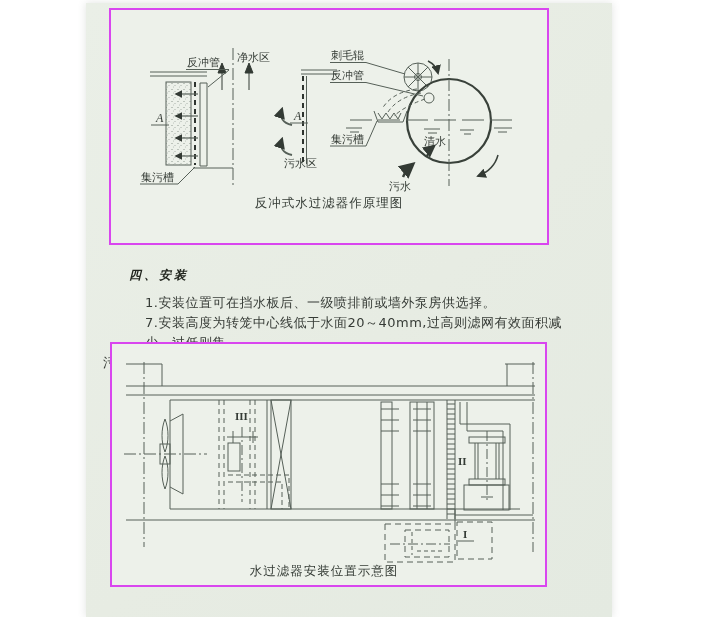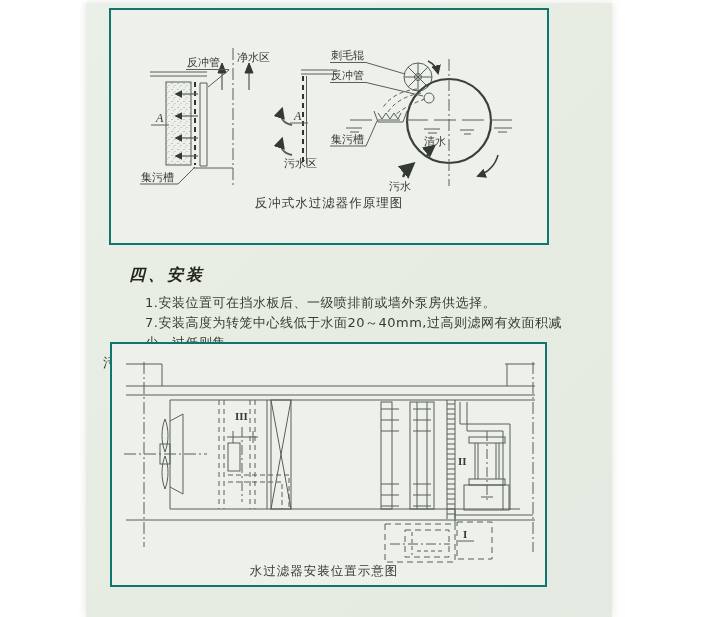--- a/index.html
+++ b/index.html
@@ -1,31 +1,31 @@
 <!DOCTYPE html>
 <html><head>
 <meta charset="utf-8">
 <style>
   html,body{margin:0;padding:0;background:#ffffff;}
   .stage{position:relative;width:710px;height:617px;background:#ffffff;overflow:hidden;
          font-family:"DejaVu Sans","Liberation Sans",sans-serif;}
   .page{position:absolute;left:86px;top:3px;width:526px;height:614px;
         background:linear-gradient(135deg,#eaefe7 0%,#e7ece3 55%,#e4eae1 100%);
         box-shadow:0 0 8px rgba(90,100,90,.18);}
-  .figbox{position:absolute;background:#edf1ea;border:2px solid #0f766e;box-sizing:border-box;}
+  .figbox{position:absolute;background:#edf1ea;border:2px solid #d946ef;box-sizing:border-box;}
   .figbox1{left:109px;top:8px;width:440px;height:237px;}
   .figbox2{left:110px;top:342px;width:437px;height:245px;}
   .figbox svg{display:block;width:100%;height:100%;}
   svg text{font-family:"DejaVu Sans","Liberation Sans",sans-serif;fill:#343b35;font-size:11px;}
   svg text.cap{font-size:12.5px;letter-spacing:1px;}
   svg text.roman{font-family:"Liberation Serif","DejaVu Serif",serif;font-weight:bold;}
   svg text.serifA{font-family:"Liberation Serif","DejaVu Serif",serif;font-style:italic;font-size:12px;}
   .doc-text{position:absolute;left:103px;top:265px;width:462px;color:#363b36;
             font-size:13px;line-height:20px;letter-spacing:.5px;}
-  .doc-heading{margin:0 0 8px 26px;font-style:italic;font-weight:700;font-size:16px;
+  .doc-heading{margin:0 0 8px 26px;font-style:italic;font-weight:700;font-size:12px;
                color:#22261f;letter-spacing:3px;}
   .doc-line{margin:0;}
   .doc-line.indent{padding-left:42px;}
 </style>
 </head>
 <body>
 
 <div class="stage">
   <div class="page"></div>
 

